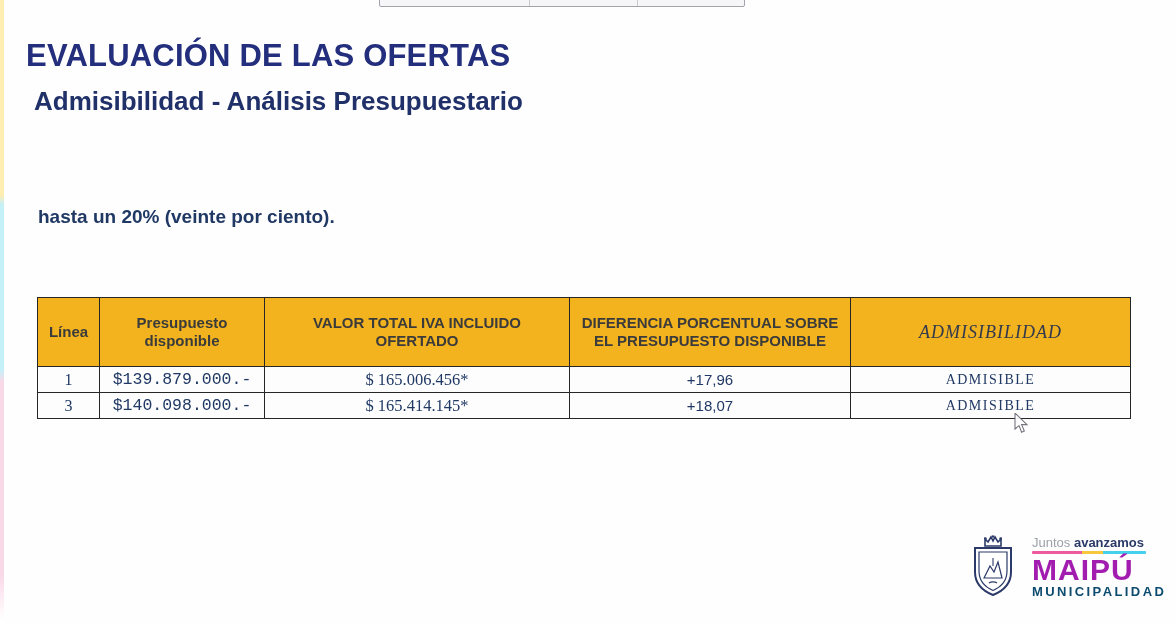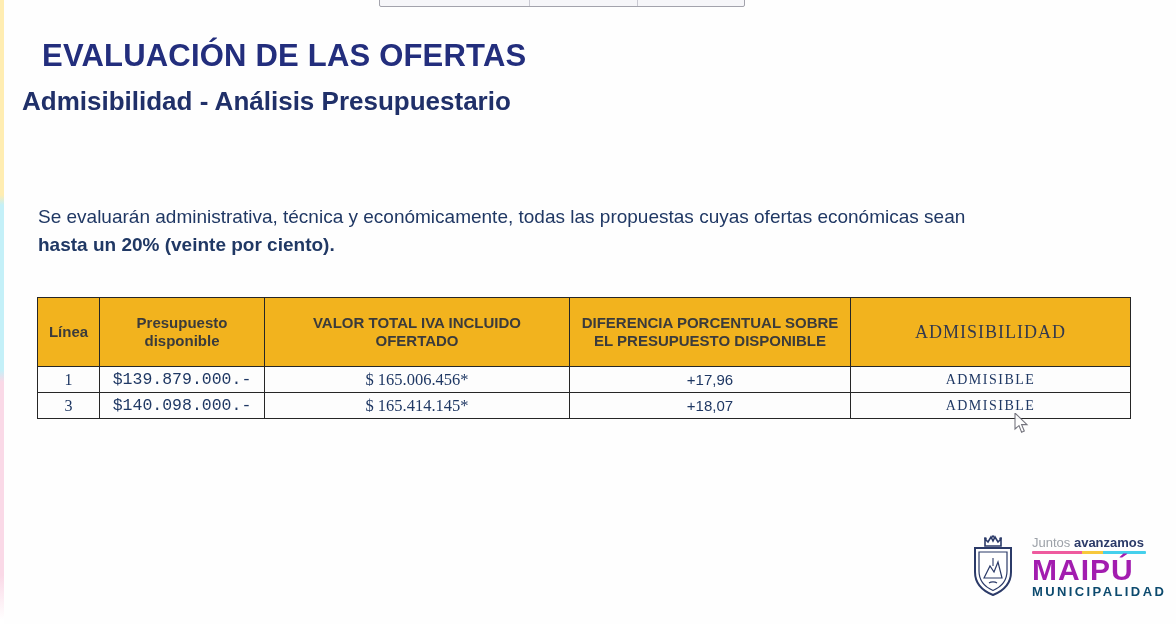--- a/index.html
+++ b/index.html
@@ -28,25 +28,25 @@
     background: #f6f6f9; border: 1px solid #a3a3ac; border-radius: 0 0 2px 2px;
     display: flex;
   }
   .top-toolbar .seg { height: 100%; }
   .top-toolbar .seg + .seg { border-left: 1px solid #c9c9d2; }
   .top-toolbar .seg:nth-child(1) { width: 149px; }
   .top-toolbar .seg:nth-child(2) { width: 108px; }
   .top-toolbar .seg:nth-child(3) { flex: 1; }
 
   .title {
-    position: absolute; left: 42px; top: 38px;
+    position: absolute; left: 26px; top: 38px;
     font-size: 31px; font-weight: 700; color: #232e7d; letter-spacing: 0.2px;
   }
   .subtitle {
-    position: absolute; left: 22px; top: 86px;
+    position: absolute; left: 34px; top: 86px;
     font-size: 26px; font-weight: 700; color: #203069;
   }
   .paragraph {
     position: absolute; left: 38px; top: 203px; width: 1110px;
     font-size: 19px; line-height: 28px; color: #203864;
   }
   .paragraph .bold-line { font-weight: 700; }
 
   
   table.eval {
@@ -58,21 +58,21 @@
     text-align: center; vertical-align: middle;
     overflow: hidden;
   }
   table.eval th {
     background: #f2b31e; color: #3b3b3b;
     font-size: 15px; font-weight: 700; line-height: 18px;
     height: 69px; padding: 2px 10px;
   }
   table.eval th.serif-head {
     font-family: "Liberation Serif", serif;
-    font-size: 18px; font-weight: 500; letter-spacing: 1px; color: #33394d;
+    font-size: 18px; font-weight: 500; letter-spacing: 1px; color: #33394d; font-style: italic;
   }
   table.eval td {
     height: 26px; padding: 0 6px;
     color: #1f3864; background: #fdfdfd;
   }
   td.c-linea   { font-family: "Liberation Serif", serif; font-size: 16px; }
   td.c-budget  { font-family: Liberation Mono, monospace; font-size: 16.5px; }
   td.c-value   { font-family: "Liberation Serif", serif; font-size: 16.5px; }
   td.c-diff    { font-family: "Liberation Sans", sans-serif; font-size: 15px; }
   td.c-adm     { font-family: Liberation Serif, serif; font-size: 14px; letter-spacing: 1.5px; }
@@ -113,21 +113,20 @@
   <div class="top-toolbar">
     <div class="seg"></div>
     <div class="seg"></div>
     <div class="seg"></div>
   </div>
 
   <div class="title">EVALUACIÓN DE LAS OFERTAS</div>
   <div class="subtitle">Admisibilidad - Análisis Presupuestario</div>
 
   <div class="paragraph">
-    <div>Se evaluarán administrativa, técnica y económicamente, todas las propuestas cuyas ofertas económicas sean</div>
     <div class="bold-line">hasta un 20% (veinte por ciento).</div>
   </div>
 
   <table class="eval">
     <colgroup>
       <col style="width:62px">
         <col style="width:165px">
         <col style="width:305px">
         <col style="width:281px">
         <col style="width:280px">

